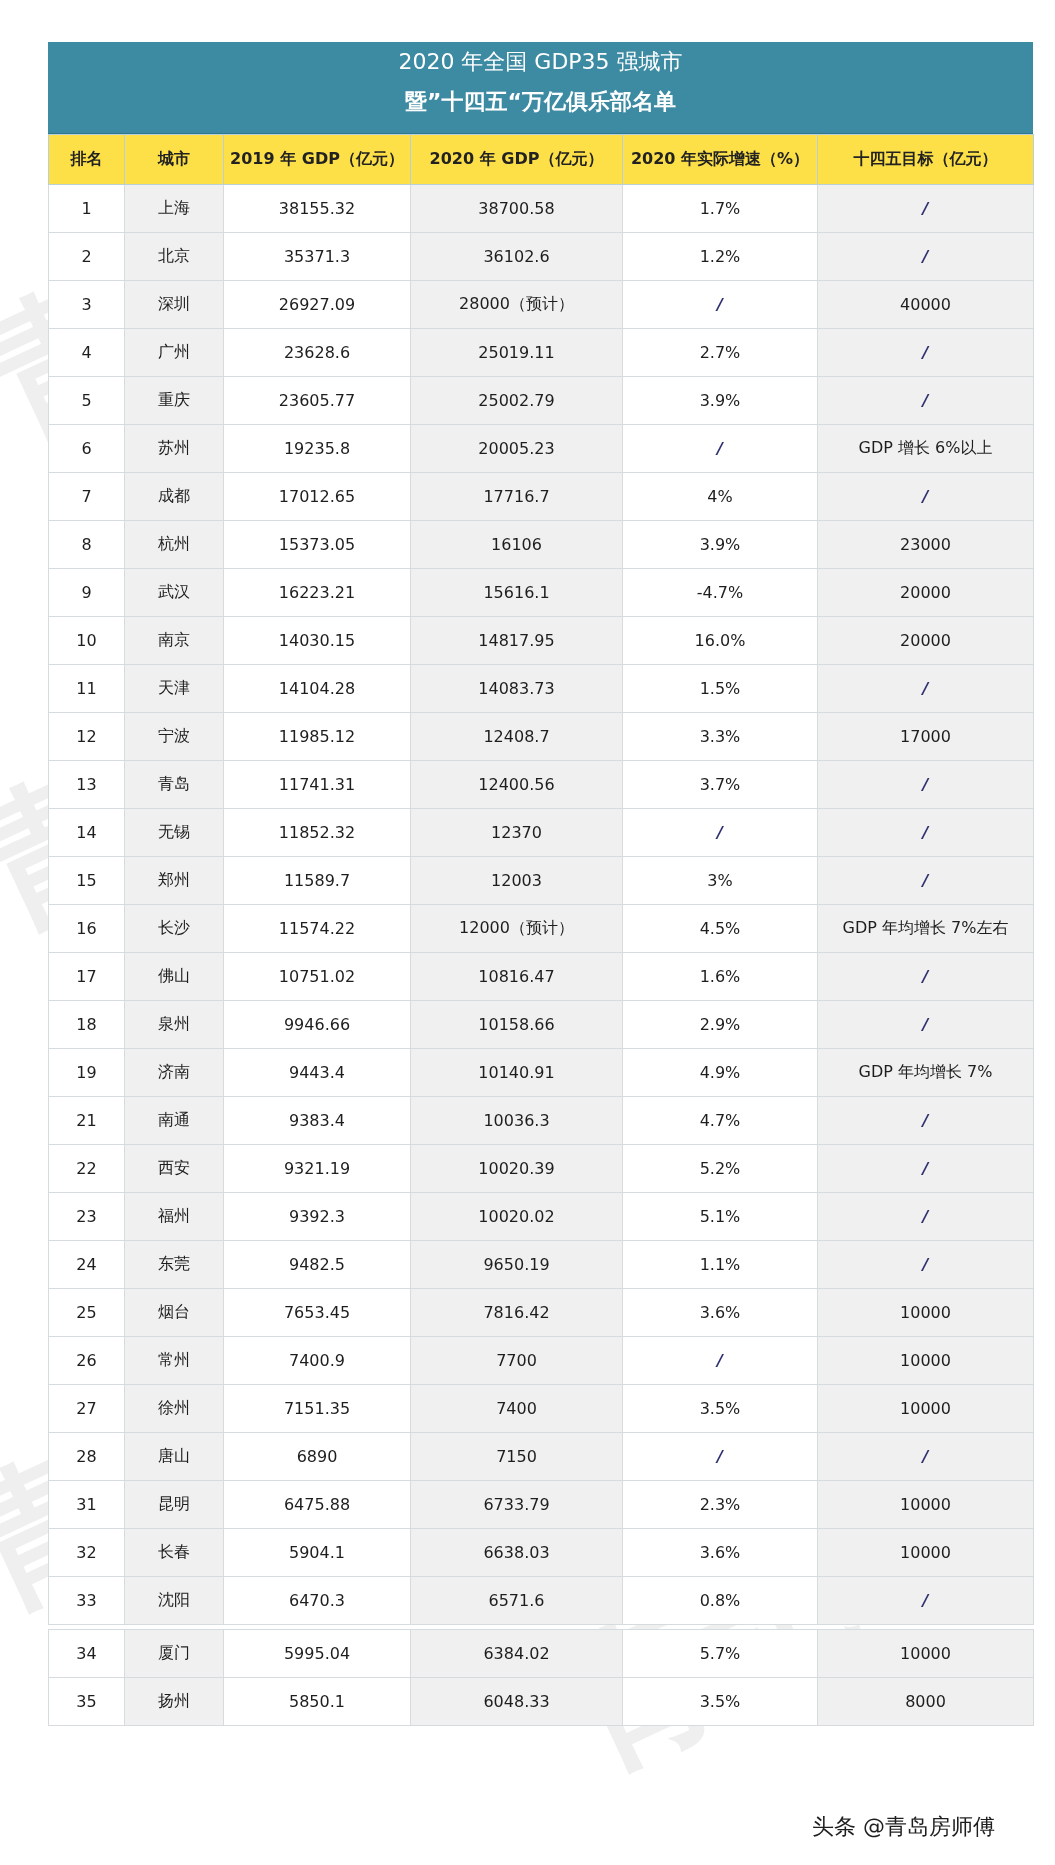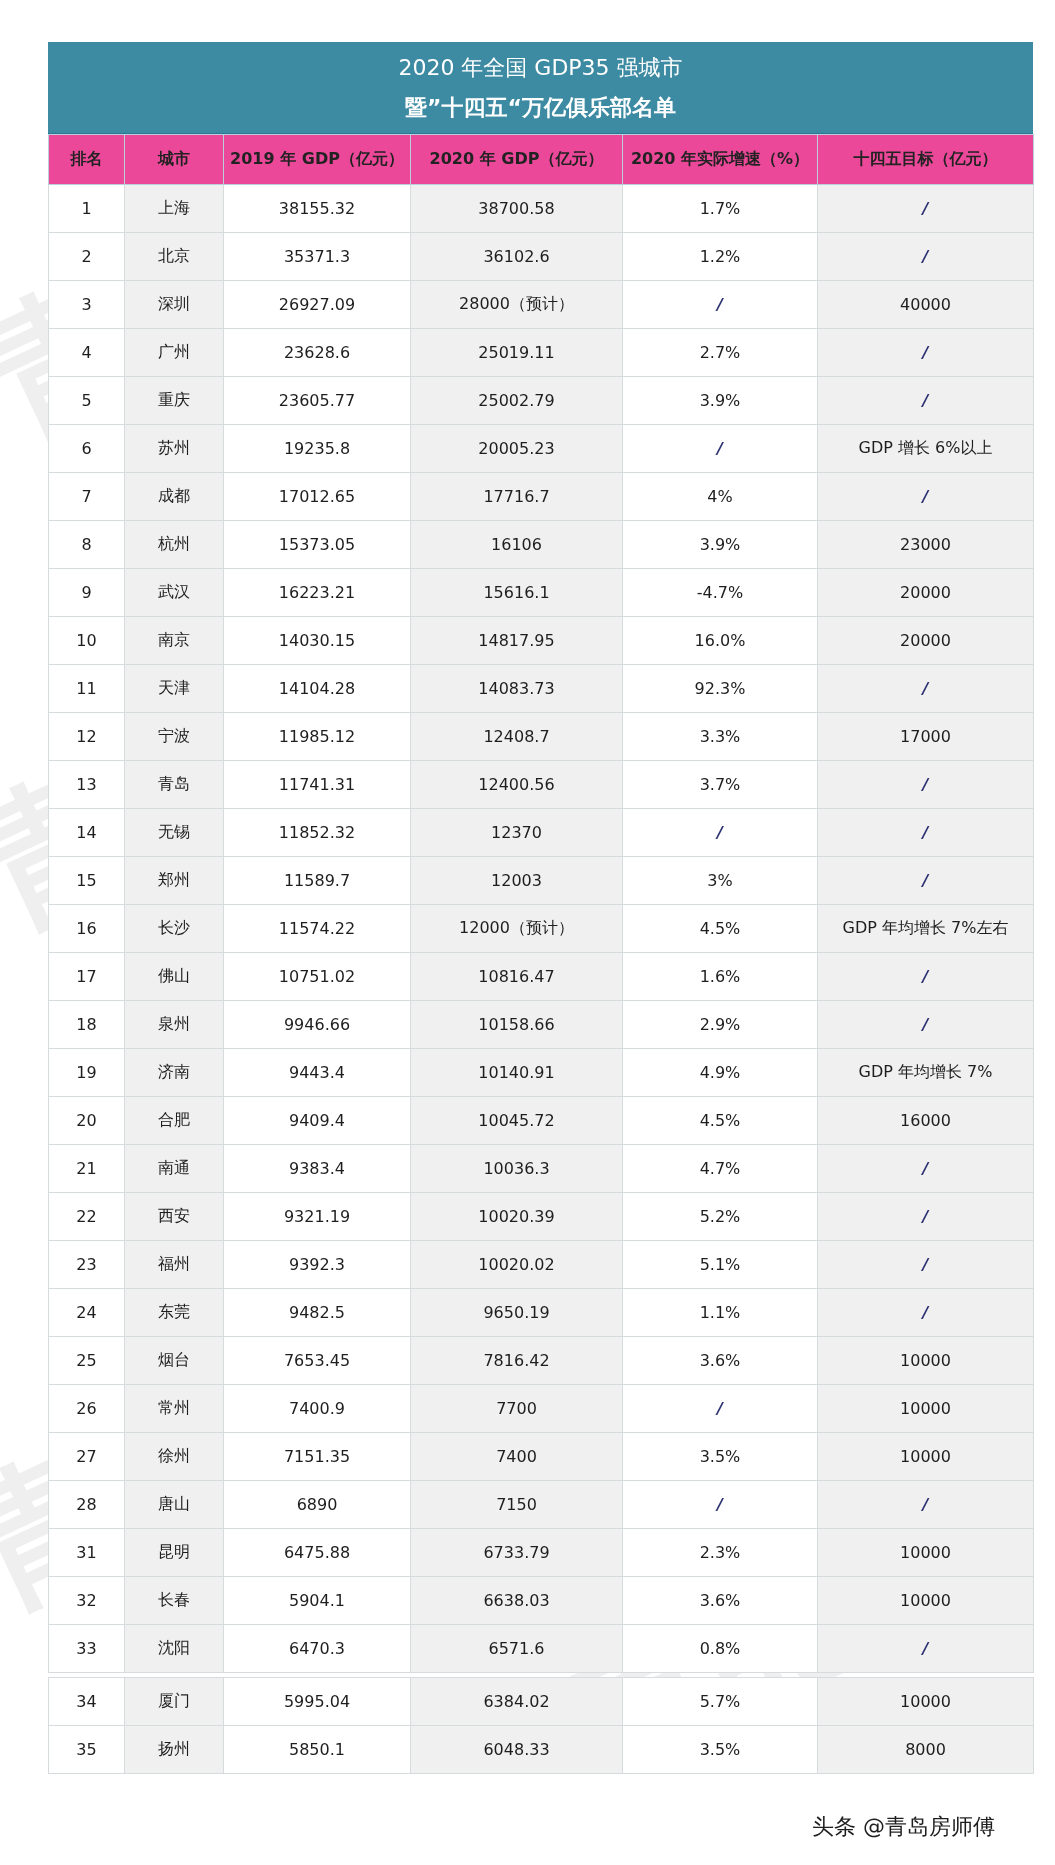--- a/index.html
+++ b/index.html
@@ -3,29 +3,29 @@
 <meta charset="utf-8">
 <style>
   html, body { margin:0; padding:0; }
   body {
     width:1055px; height:1865px; background:#ffffff; position:relative; overflow:hidden;
     font-family:"DejaVu Sans","Liberation Sans",sans-serif; color:#1e1e1e;
   }
   .wrap { position:absolute; left:48px; top:42px; width:985px; }
   .title {
     background:#3d8aa3; color:#ffffff; height:92px; text-align:center;
-    font-size:22px; line-height:34px; padding-top:6px; box-sizing:border-box;
+    font-size:22px; line-height:34px; padding-top:0; box-sizing:border-box;
     border-bottom:1px solid #2f7790;
   }
   .title div { height:40px; line-height:40px; }
   .title .sub { font-weight:bold; }
   table { border-collapse:collapse; width:985px; table-layout:fixed; }
   col.c1{width:76px;} col.c2{width:99px;} col.c3{width:187px;} col.c4{width:212px;} col.c5{width:195px;} col.c6{width:216px;}
   th {
-    background:#ec4899; height:49px; font-size:16px; font-weight:bold; color:#222;
+    background:#fde047; height:49px; font-size:16px; font-weight:bold; color:#222;
     border:1px solid #b9cfd9; padding:0; text-align:center;margin-top:40px;
   }
   td {
     height:47px; font-size:16px; text-align:center; padding:0;
     border:1px solid #d6dbdd; color:#1e1e1e; white-space:nowrap;
   }
   td.alt { background:#f0f0f0; }
   td.w { background:#ffffff; }
   td.city { font-weight:normal; }
   .slash { color:#2d3170; font-style:italic; font-weight:bold; }
@@ -152,21 +152,21 @@
           <td class="w">14030.15</td>
           <td class="alt">14817.95</td>
           <td class="w">16.0%</td>
           <td class="alt">20000</td>
         </tr>
         <tr>
           <td class="w">11</td>
           <td class="alt city">天津</td>
           <td class="w">14104.28</td>
           <td class="alt">14083.73</td>
-          <td class="w">92.3%</td>
+          <td class="w">1.5%</td>
           <td class="alt slash">/</td>
         </tr>
         <tr>
           <td class="w">12</td>
           <td class="alt city">宁波</td>
           <td class="w">11985.12</td>
           <td class="alt">12408.7</td>
           <td class="w">3.3%</td>
           <td class="alt">17000</td>
         </tr>
@@ -218,28 +218,20 @@
           <td class="w">2.9%</td>
           <td class="alt slash">/</td>
         </tr>
         <tr>
           <td class="w">19</td>
           <td class="alt city">济南</td>
           <td class="w">9443.4</td>
           <td class="alt">10140.91</td>
           <td class="w">4.9%</td>
           <td class="alt">GDP 年均增长 7%</td>
-        </tr>
-        <tr>
-          <td class="w">20</td>
-          <td class="alt city">合肥</td>
-          <td class="w">9409.4</td>
-          <td class="alt">10045.72</td>
-          <td class="w">4.5%</td>
-          <td class="alt">16000</td>
         </tr>
         <tr>
           <td class="w">21</td>
           <td class="alt city">南通</td>
           <td class="w">9383.4</td>
           <td class="alt">10036.3</td>
           <td class="w">4.7%</td>
           <td class="alt slash">/</td>
         </tr>
         <tr>

